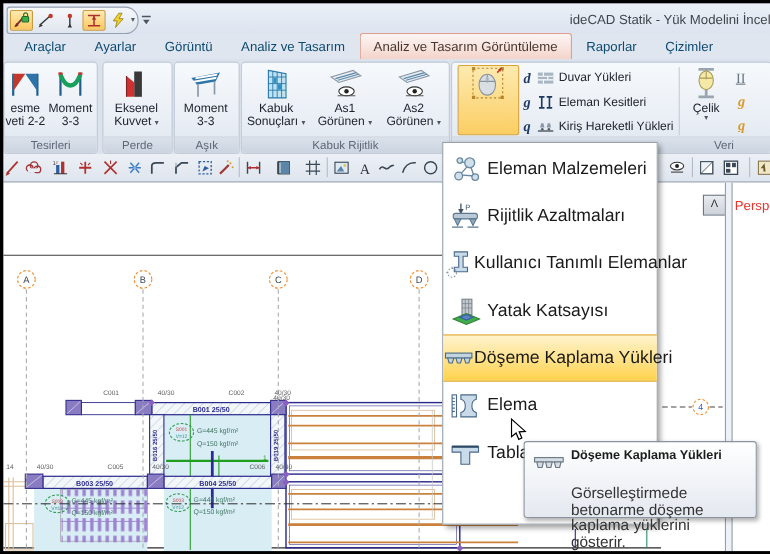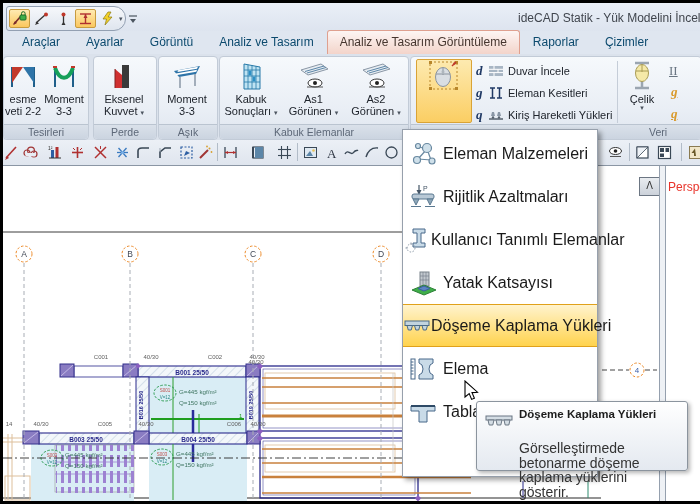--- a/index.html
+++ b/index.html
@@ -234,21 +234,21 @@
             <line x1="8" y1="11.5" x2="27" y2="6" stroke="#5c86a8"></line>
             <line x1="10" y1="13" x2="29" y2="7.5" stroke="#5c86a8"></line>
             <ellipse cx="18" cy="23" rx="7" ry="4" fill="#fff" stroke="#333"></ellipse>
             <circle cx="18" cy="23" r="2" fill="#222"></circle>
             <line x1="10" y1="27" x2="26" y2="27" stroke="#555"></line>
           </svg>
         </span>
         <span>As2</span>
         <span><span>Görünen</span> <span class="arr">▾</span></span>
       </div>
-      <div class="gcap">Kabuk Elemanlar</div>
+      <div class="gcap">Kabuk Rijitlik</div>
     </div>
 
     <div class="rgroup" style="left:407px;width:290px">
       <div class="rbtn hl" style="left:5px;width:54px;top:2px;height:62px">
         <span class="ric">
           <svg width="32" height="32">
             <rect x="2" y="2" width="27" height="27" fill="none" stroke="#b8862a" stroke-dasharray="2 2"></rect>
             <rect x="1" y="1" width="3" height="3" fill="#b8862a"></rect>
               <rect x="27" y="1" width="3" height="3" fill="#b8862a"></rect>
             <rect x="1" y="27" width="3" height="3" fill="#b8862a"></rect>
@@ -268,21 +268,21 @@
       <div class="vrow" style="top:3px">
         <span class="vkey">d</span>
         <svg width="16" height="14">
           <rect x="1" y="2" width="14" height="10" fill="#a8b6c4"></rect>
           <line x1="1" y1="5.3" x2="15" y2="5.3" stroke="#fff"></line>
             <line x1="1" y1="8.6" x2="15" y2="8.6" stroke="#fff"></line>
           <line x1="6" y1="2" x2="6" y2="5.3" stroke="#fff"></line>
             <line x1="10" y1="5.3" x2="10" y2="8.6" stroke="#fff"></line>
           <line x1="6" y1="8.6" x2="6" y2="12" stroke="#fff"></line>
         </svg>
-        <span class="vlabel">Duvar İncele</span>
+        <span class="vlabel">Duvar Yükleri</span>
       </div>
       <div class="vrow" style="top:25px">
         <span class="vkey">g</span>
         <svg width="16" height="14">
           <path d="M2,2 h5 M4.5,2 v10 M2,12 h5" stroke="#1f3864" stroke-width="1.5" fill="none"></path>
           <path d="M9,2 h5 M11.5,2 v10 M9,12 h5" stroke="#1f3864" stroke-width="1.5" fill="none"></path>
         </svg>
         <span class="vlabel">Eleman Kesitleri</span>
       </div>
       <div class="vrow" style="top:47px">

